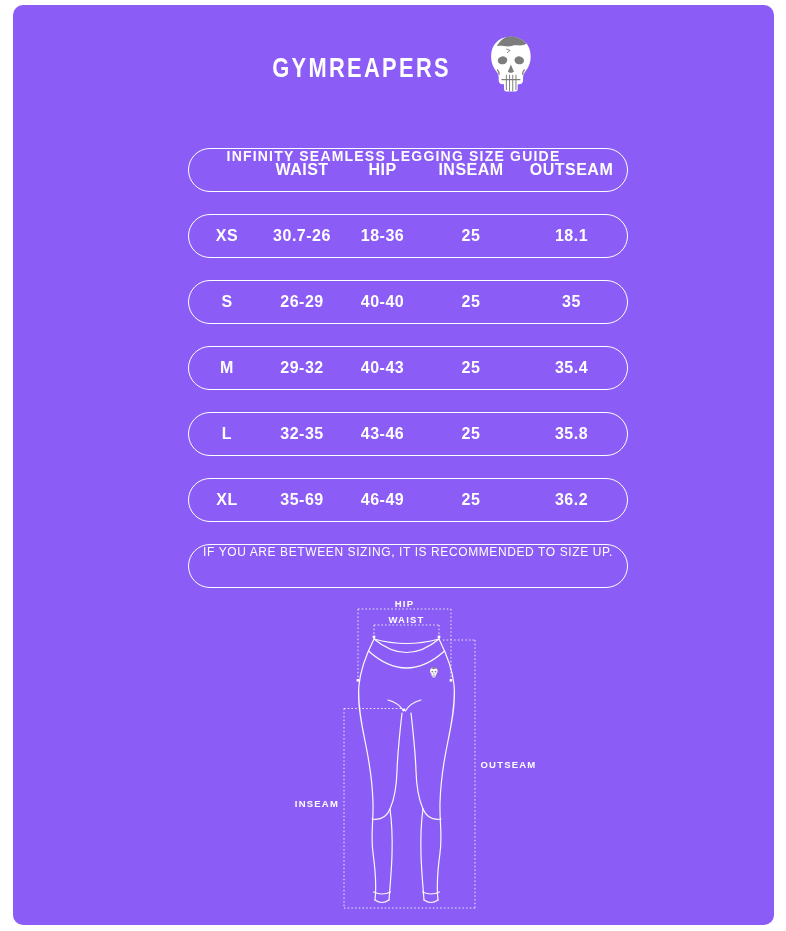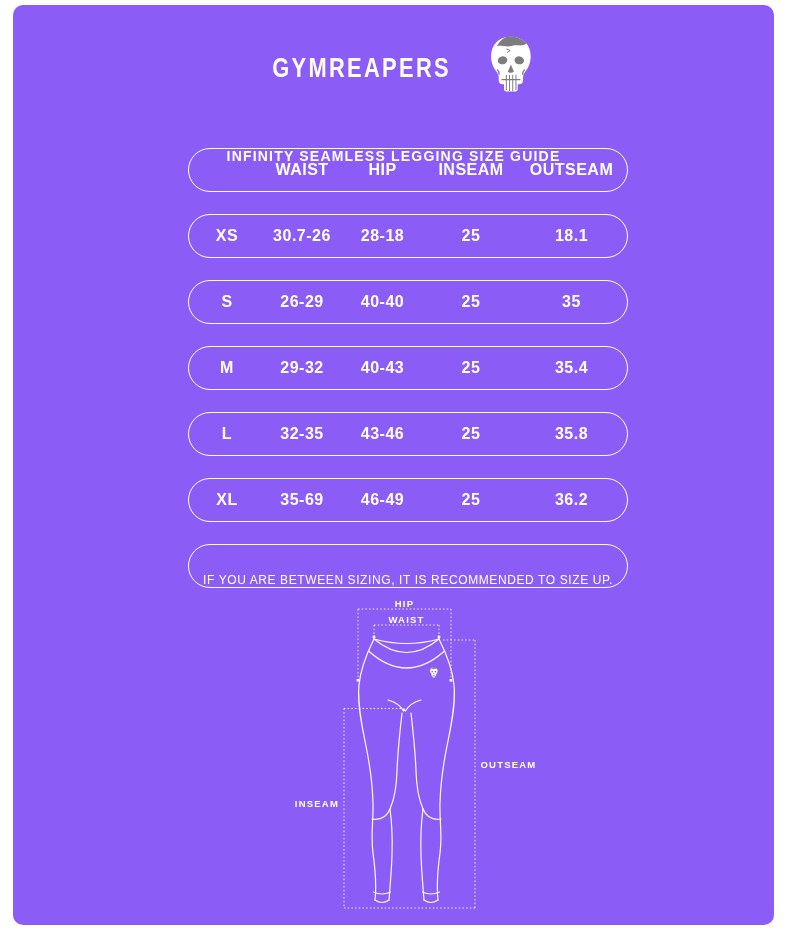--- a/index.html
+++ b/index.html
@@ -29,21 +29,21 @@
   .size-table{position:absolute;left:175px;top:143px;width:440px;}
   .pill{
     box-sizing:border-box;height:44px;margin-bottom:22px;
     border:1px solid #ffffff;border-radius:22px;
     display:grid;grid-template-columns:76px 74px 87px 90px 1fr;
     align-items:center;color:#ffffff;font-size:16px;font-weight:bold;
     letter-spacing:0.5px;
   }
   .pill > span{text-align:center;}
   .pill.note{
-    display:flex;justify-content:center;align-items:flex-end;
+    display:flex;justify-content:center;align-items:flex-start;
     font-weight:normal;font-size:12px;letter-spacing:0.6px;white-space:nowrap;
   }
   .diagram{position:absolute;left:278px;top:588px;width:310px;height:330px;}
   .solid{fill:none;stroke:#fafafa;stroke-width:1.2;stroke-linecap:round;}
   .dot{fill:none;stroke:#ededed;stroke-width:1;stroke-dasharray:1.5 2.2;}
   .dlabel{fill:#ffffff;font-family:"Liberation Sans",sans-serif;font-size:9.5px;letter-spacing:1.2px;font-weight:bold;}
   .tick{fill:#ffffff;}
 </style>
 </head>
 <body>
@@ -82,21 +82,21 @@
       <span></span>
       <span>WAIST</span>
       <span>HIP</span>
       <span>INSEAM</span>
       <span>OUTSEAM</span>
     </div>
 
     <div class="pill">
       <span>XS</span>
       <span>30.7-26</span>
-      <span>28-18</span>
+      <span>18-36</span>
       <span>25</span>
       <span>18.1</span>
     </div>
 
     <div class="pill">
       <span>S</span>
       <span>26-29</span>
       <span>40-40</span>
       <span>25</span>
       <span>35</span>

